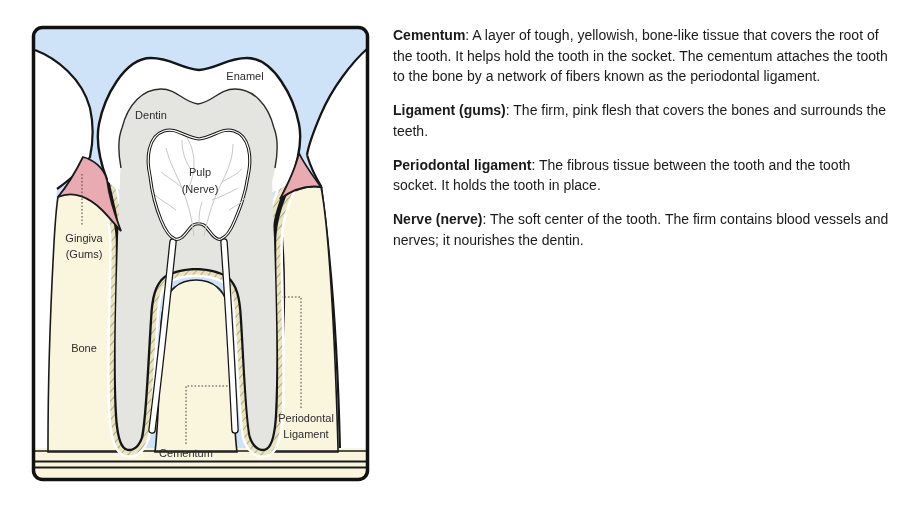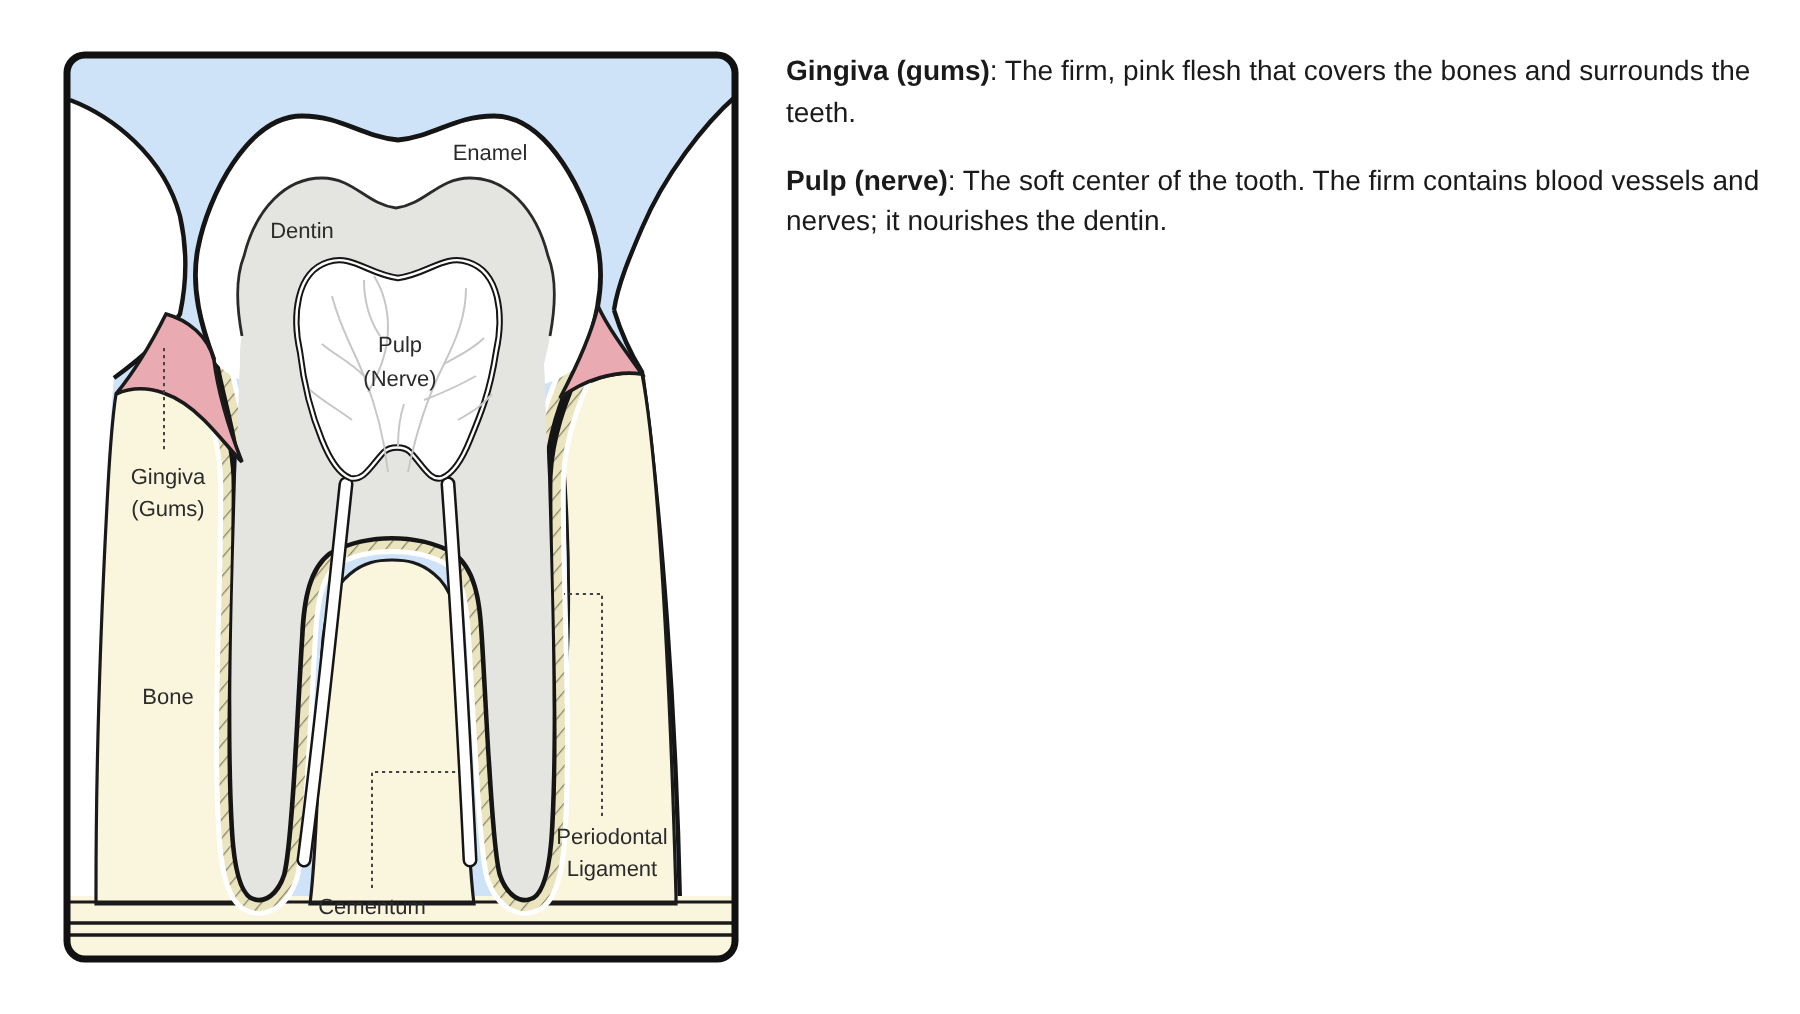--- a/index.html
+++ b/index.html
@@ -94,17 +94,19 @@
       <text x="60" y="334" text-anchor="middle">Bone</text>
       <text x="162" y="439" text-anchor="middle">Cementum</text>
       <text x="282" y="404" text-anchor="middle">Periodontal</text>
       <text x="282" y="420" text-anchor="middle">Ligament</text>
 
       <rect x="9.5" y="9.5" width="334" height="452" rx="9" fill="none" stroke="#111111" stroke-width="3.5"></rect>
     </svg>
   </div>
 
   <div id="defs-panel">
-    <p><b>Gingiva (gums)</b><span>: The firm, pink flesh that covers the bones and surrounds the teeth.</span></p>
-    <p><b>Pulp (nerve)</b><span>: The soft center of the tooth. The firm contains blood vessels and nerves; it nourishes the dentin.</span></p>
+    <p><b>Cementum</b><span>: A layer of tough, yellowish, bone-like tissue that covers the root of the tooth. It helps hold the tooth in the socket. The cementum attaches the tooth to the bone by a network of fibers known as the periodontal ligament.</span></p>
+    <p><b>Ligament (gums)</b><span>: The firm, pink flesh that covers the bones and surrounds the teeth.</span></p>
+    <p><b>Periodontal ligament</b><span>: The fibrous tissue between the tooth and the tooth socket. It holds the tooth in place.</span></p>
+    <p><b>Nerve (nerve)</b><span>: The soft center of the tooth. The firm contains blood vessels and nerves; it nourishes the dentin.</span></p>
   </div>
 
 </div>
 
 </body></html>

